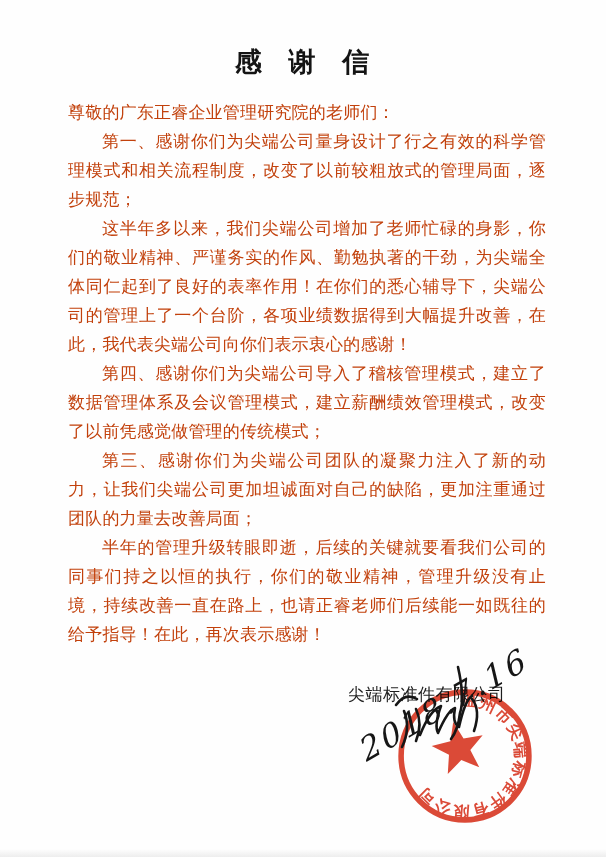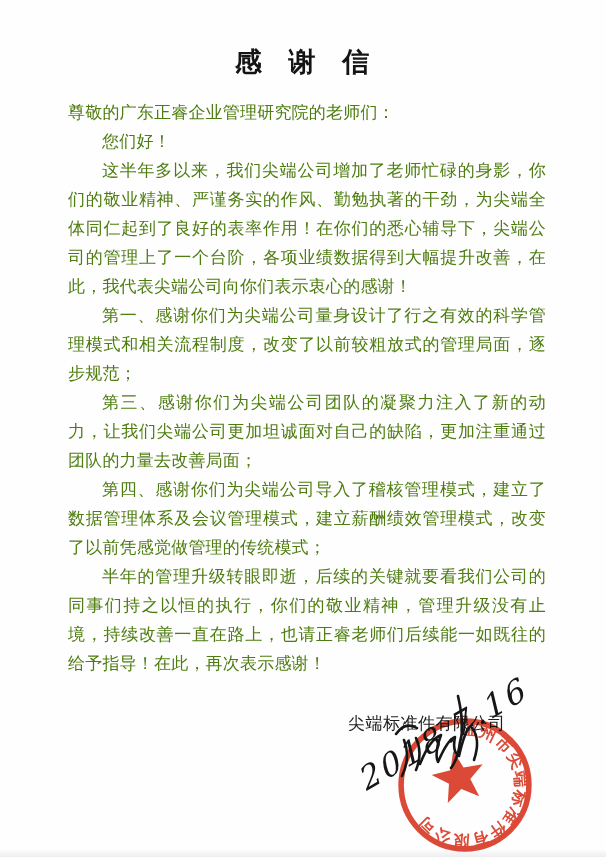--- a/index.html
+++ b/index.html
@@ -23,21 +23,21 @@
     letter-spacing:10px;
     color:#141414;
     margin:0 0 18px 0;
   }
   .line, .para{
     font-size:17px;
     line-height:29px;
     letter-spacing:0.2px;
     text-align:justify;
     margin:0;
-    color:#4d7c0f;
+    color:#c2410c;
   }
   .para{ text-indent:2em; }
   .salutation{ text-indent:0; }
   .sig-area{
     position:relative;
     height:215px;
     margin-top:10px;
   }
   .sig-company{
     position:absolute;left:280px;top:24px;
@@ -72,26 +72,25 @@
 </style>
 </head>
 <body>
 
 <div class="page">
   <div class="letter">
 
     <h1 class="title">感 谢 信</h1>
 
     <p class="line salutation">尊敬的广东正睿企业管理研究院的老师们：</p>
-    <p class="line" style="text-indent:2em">您们好！</p>
 
+    <p class="para">第一、感谢你们为尖端公司量身设计了行之有效的科学管理模式和相关流程制度，改变了以前较粗放式的管理局面，逐步规范；</p>
     <p class="para">这半年多以来，我们尖端公司增加了老师忙碌的身影，你们的敬业精神、严谨务实的作风、勤勉执著的干劲，为尖端全体同仁起到了良好的表率作用！在你们的悉心辅导下，尖端公司的管理上了一个台阶，各项业绩数据得到大幅提升改善，在此，我代表尖端公司向你们表示衷心的感谢！</p>
-    <p class="para">第一、感谢你们为尖端公司量身设计了行之有效的科学管理模式和相关流程制度，改变了以前较粗放式的管理局面，逐步规范；</p>
+    <p class="para">第四、感谢你们为尖端公司导入了稽核管理模式，建立了数据管理体系及会议管理模式，建立薪酬绩效管理模式，改变了以前凭感觉做管理的传统模式；</p>
     <p class="para">第三、感谢你们为尖端公司团队的凝聚力注入了新的动力，让我们尖端公司更加坦诚面对自己的缺陷，更加注重通过团队的力量去改善局面；</p>
-    <p class="para">第四、感谢你们为尖端公司导入了稽核管理模式，建立了数据管理体系及会议管理模式，建立薪酬绩效管理模式，改变了以前凭感觉做管理的传统模式；</p>
     <p class="para">半年的管理升级转眼即逝，后续的关键就要看我们公司的同事们持之以恒的执行，你们的敬业精神，管理升级没有止境，持续改善一直在路上，也请正睿老师们后续能一如既往的给予指导！在此，再次表示感谢！</p>
 
     <div class="sig-area">
 
       <div class="sig-company">尖端标准件有限公司</div>
 
       <svg class="seal" viewBox="0 0 140 140">
         <g transform="translate(70,70)">
           <circle r="63" fill="none" stroke-width="5.5" stroke="#d93a26"></circle>
           <g transform="rotate(115)">

